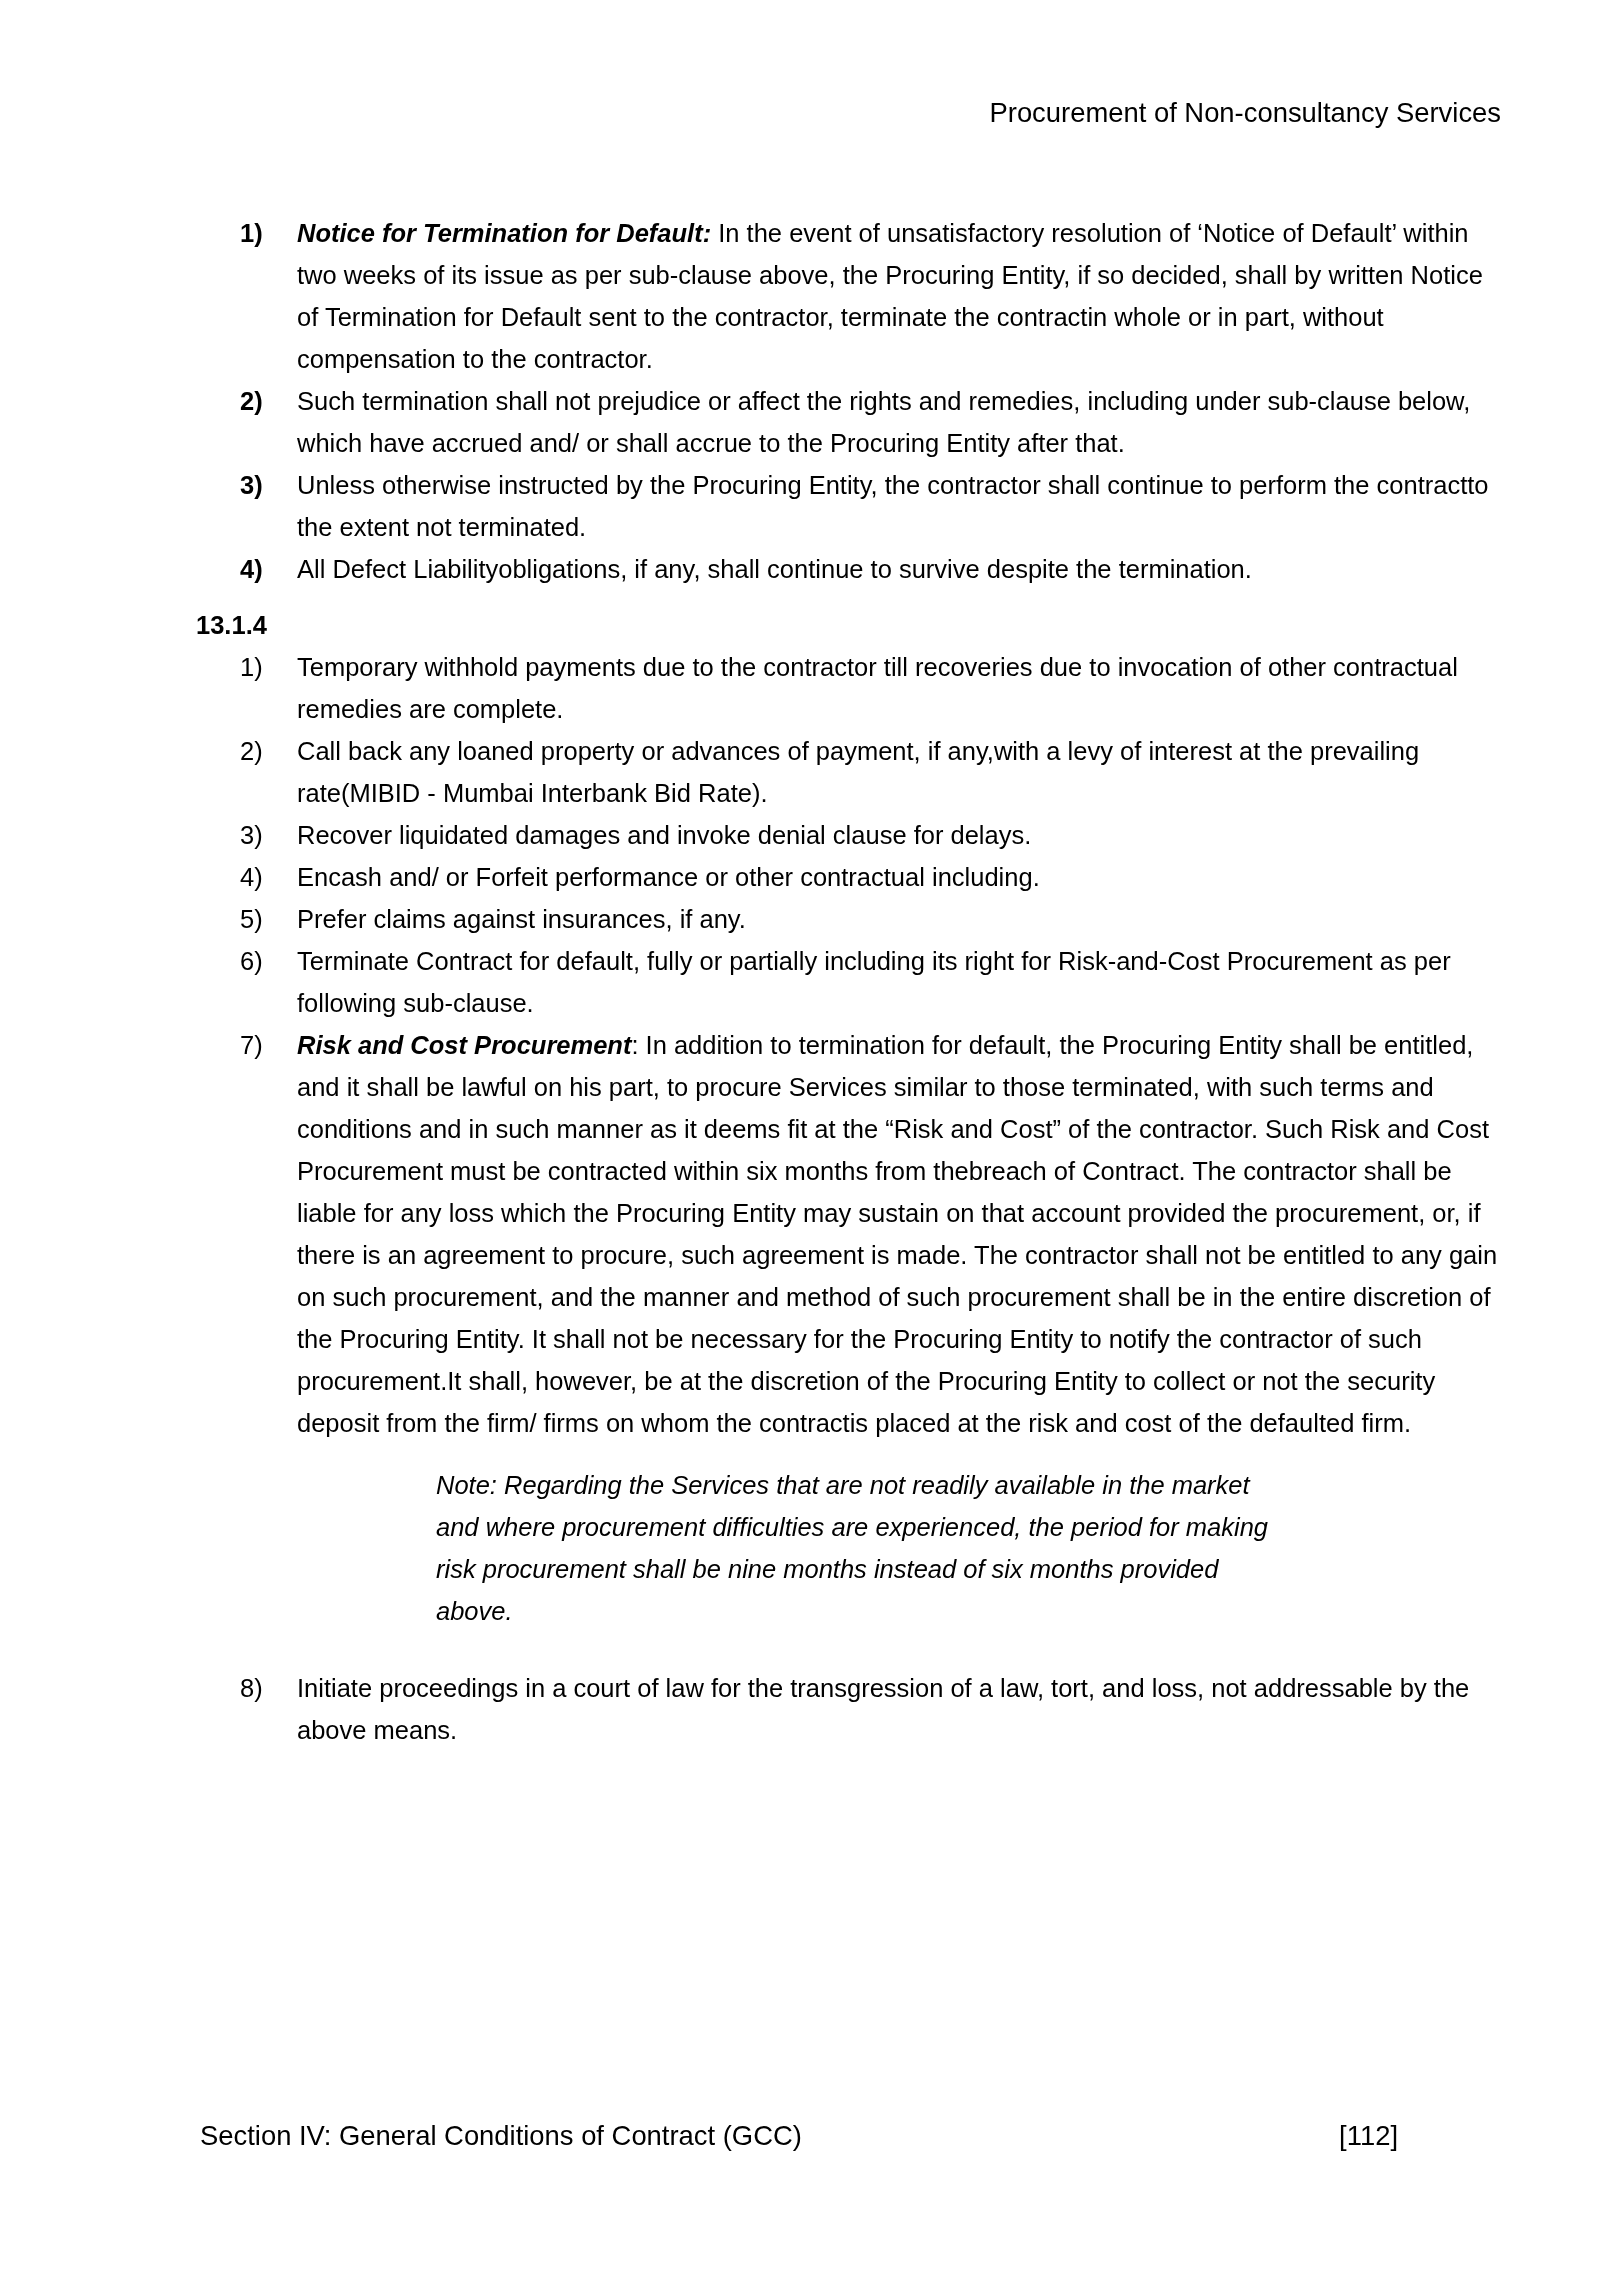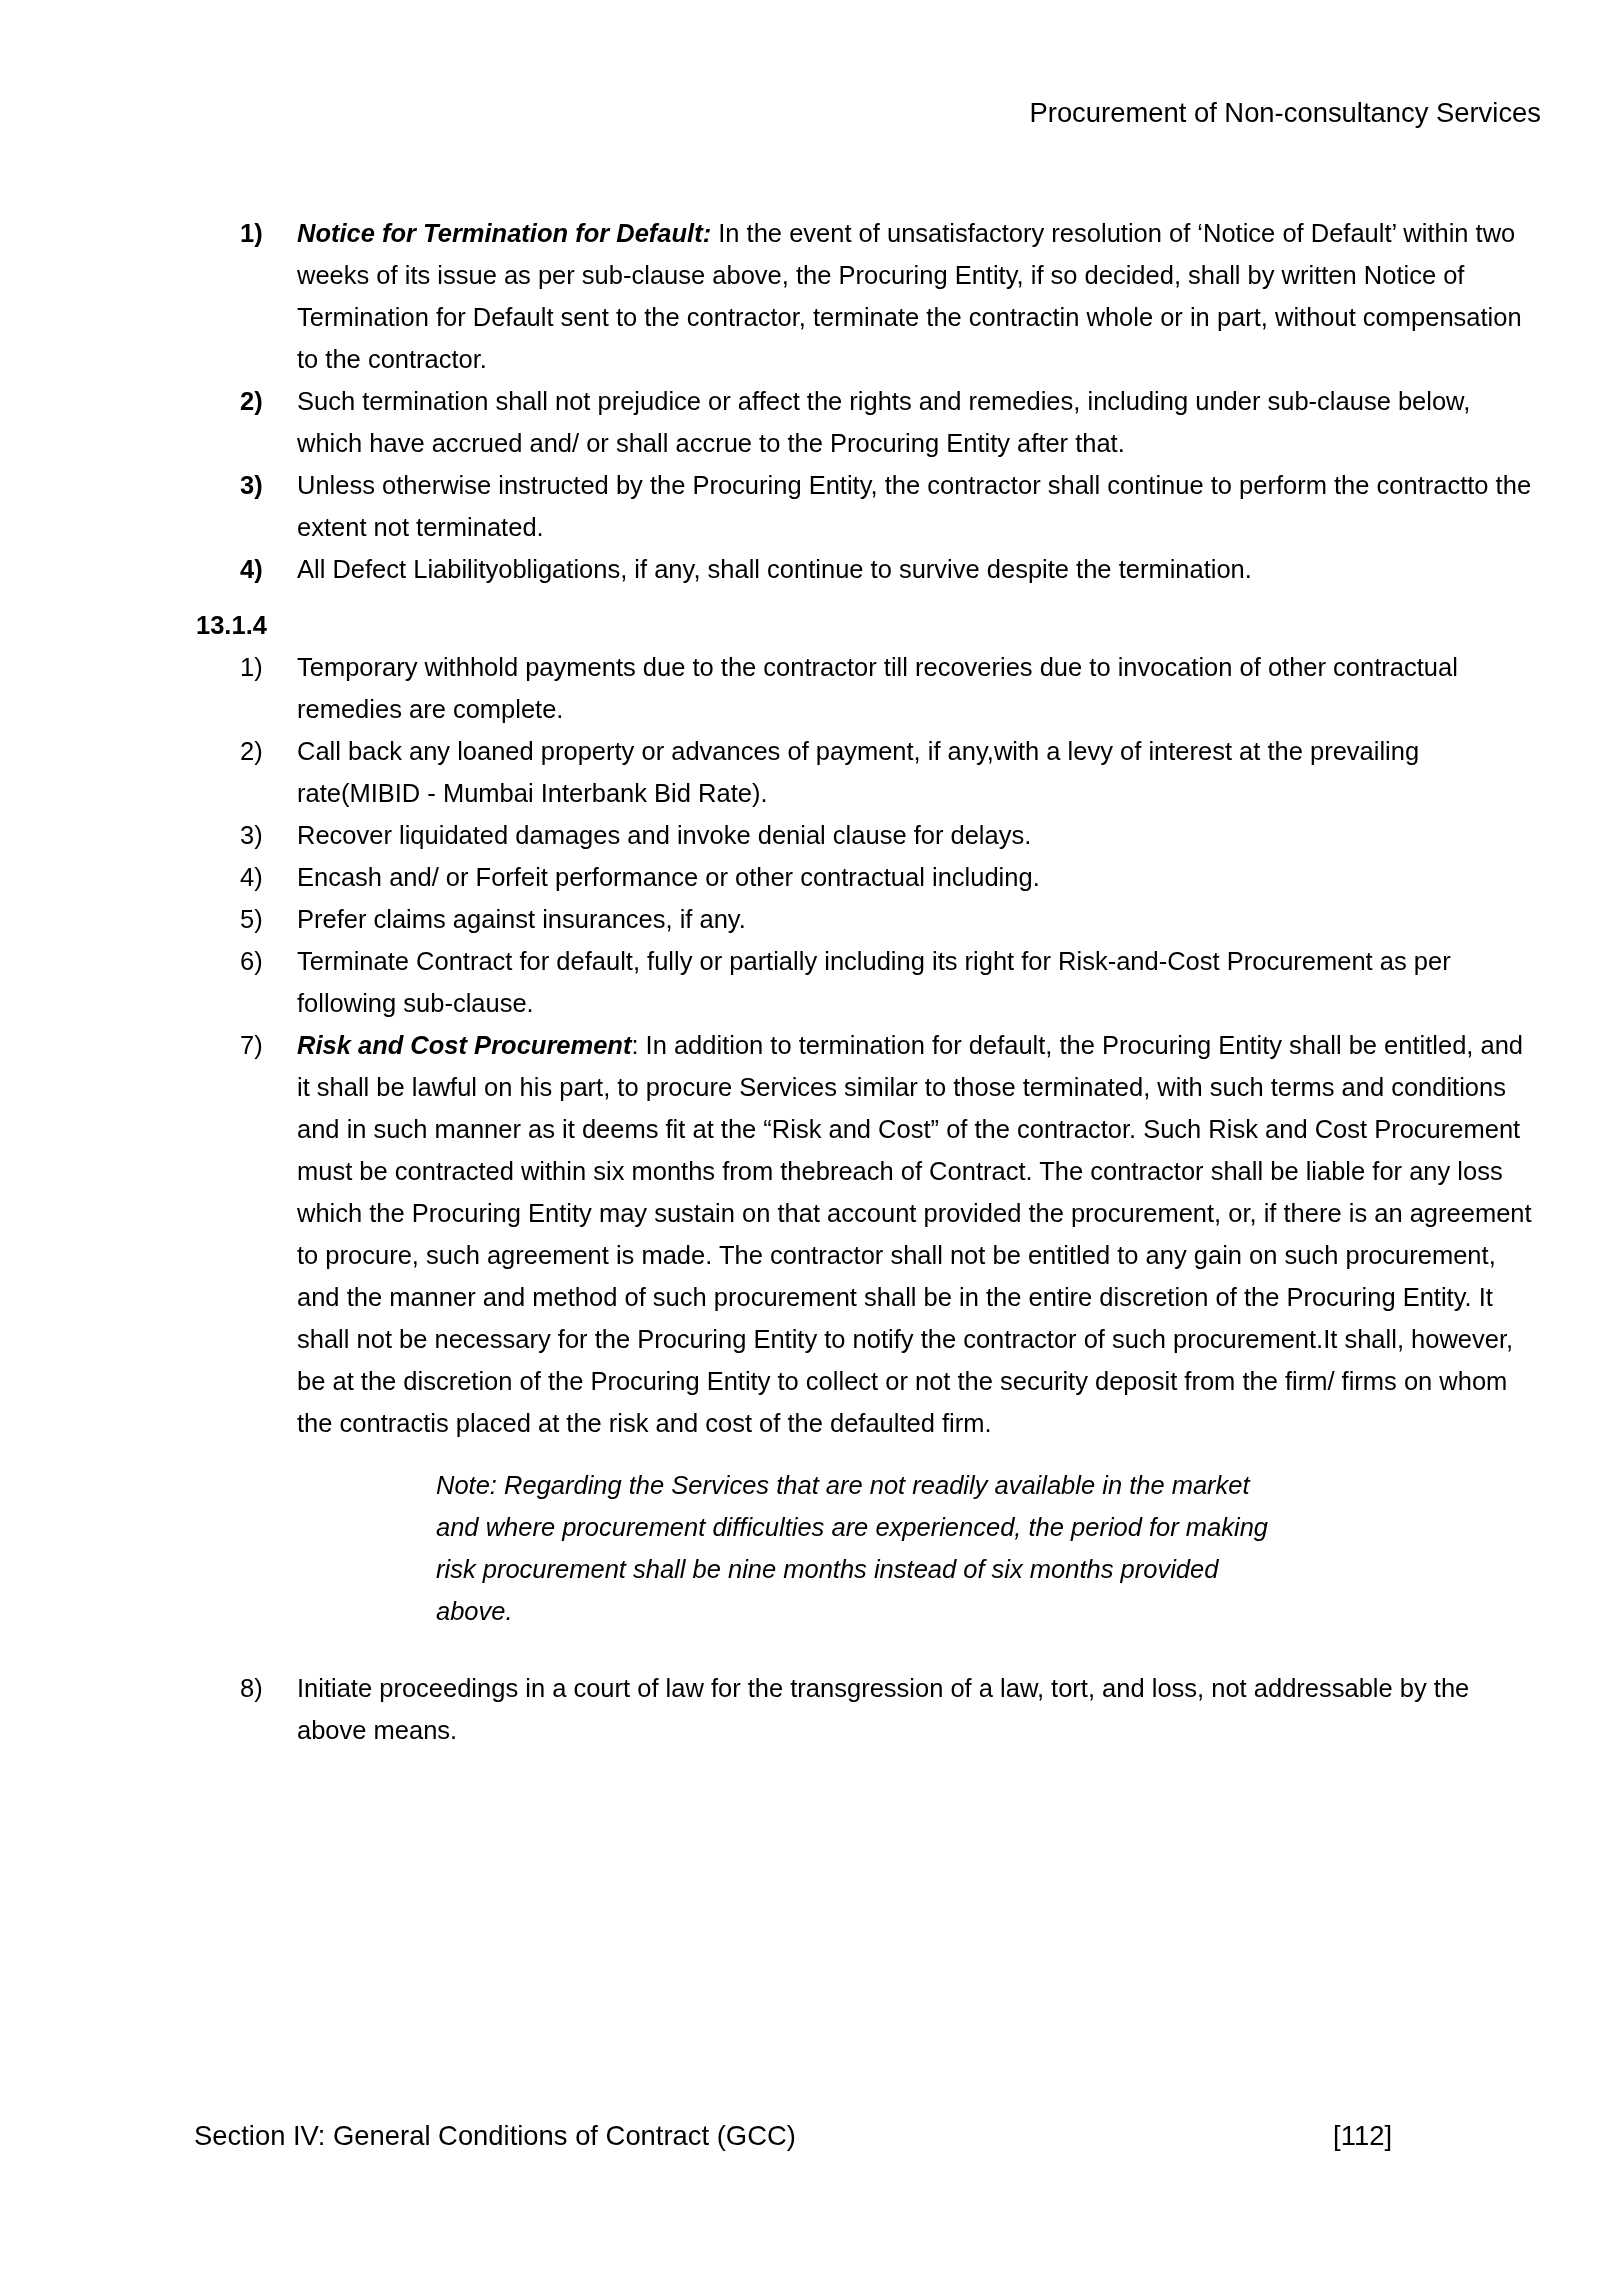--- a/index.html
+++ b/index.html
@@ -6,21 +6,21 @@
   body {
     width: 1621px; height: 2293px;
     background: #ffffff;
     color: #000000;
     font-family: "Liberation Sans", sans-serif;
     position: relative;
     overflow: hidden;
   }
   .page {
     position: absolute; inset: 0;
-    padding: 98px 80px 0 196px;
+    padding: 98px 120px 0 196px;
     box-sizing: border-box;
   }
   .header {
     text-align: right;
     font-size: 27.4px;
     line-height: 29px;
     margin-bottom: 85px;
   }
   .bodytext { font-size: 25.5px; line-height: 42px; }
 
@@ -46,21 +46,21 @@
   .note {
     font-style: italic;
     margin: 19.6px 0 35px 196px;
     width: 843px;
   }
 
   .sec-heading-last { margin-top: 25.5px; }
 
   .footer {
     position: absolute;
-    left: 194px; top: 2120px;
+    left: 200px; top: 2120px;
     width: 1198px;
     display: flex;
     justify-content: space-between;
     font-size: 27.4px;
     line-height: 31px;
   }
 </style>
 </head>
 <body>
 

